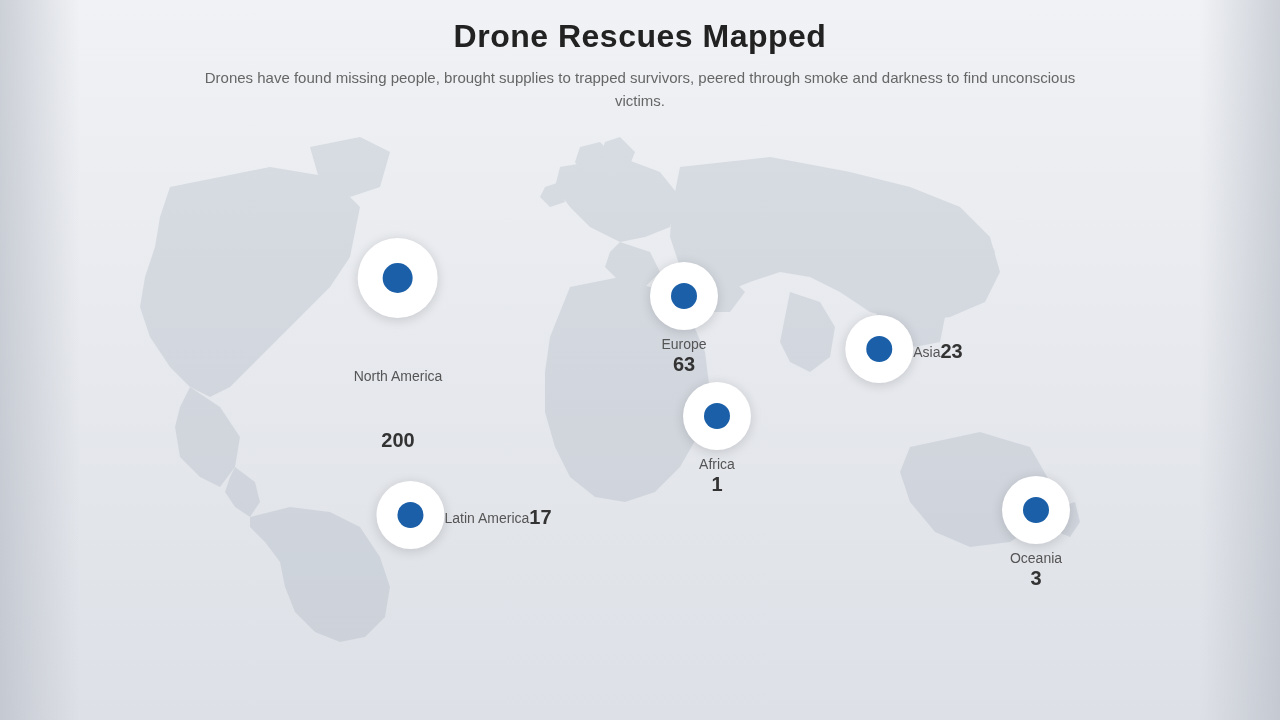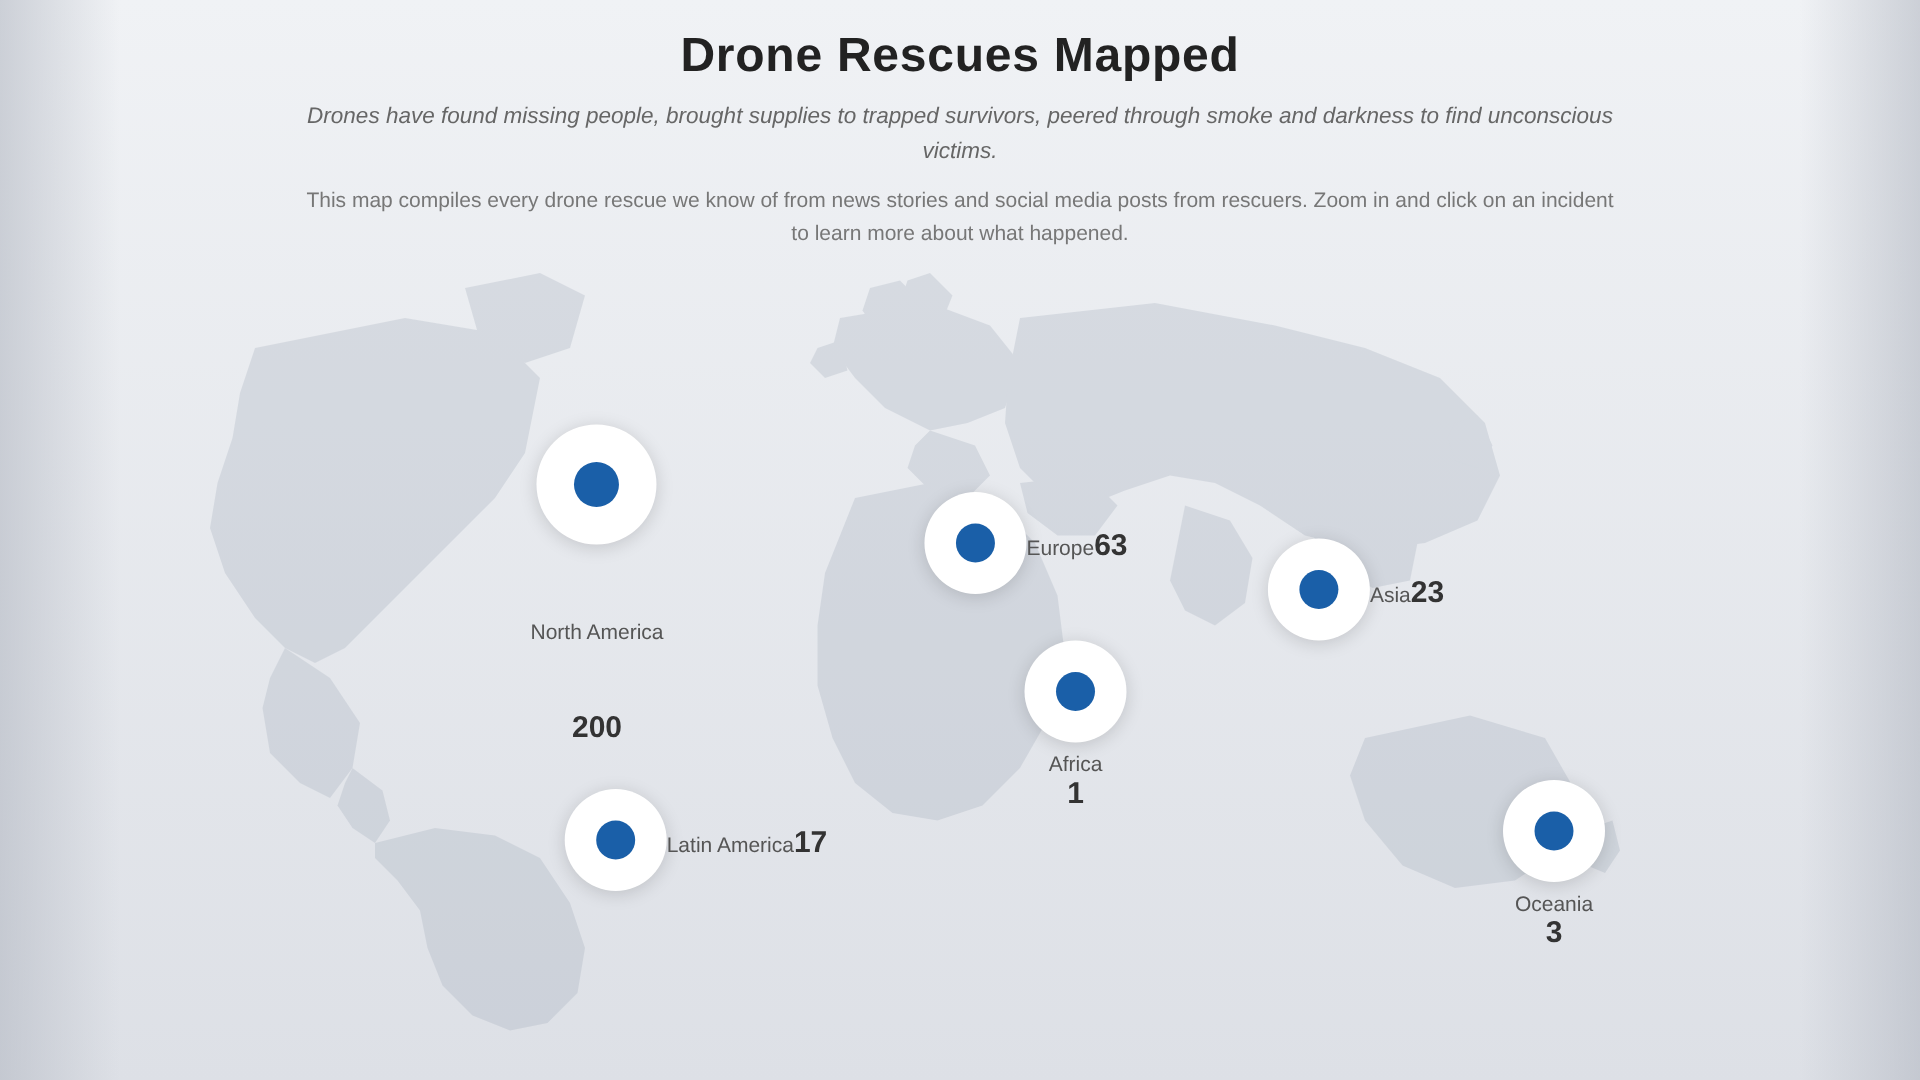--- a/index.html
+++ b/index.html
@@ -61,21 +61,20 @@
       font-family: Arial, sans-serif;
     }
 
     .subtitle {
       font-size: 15px;
       color: #666;
       line-height: 1.5;
       margin-bottom: 10px;
       font-family: Arial, sans-serif;
       font-weight: normal;
-      font-style: italic;
     }
 
     .description {
       font-size: 14px;
       color: #777;
       line-height: 1.6;
       font-family: Arial, sans-serif;
     }
 
     
@@ -157,21 +156,20 @@
       height: 68px;
     }
   </style>
 </head>
 <body>
 
 <div class="page-wrapper">
   <div class="header">
     <h1 class="main-title">Drone Rescues Mapped</h1>
     <p class="subtitle">Drones have found missing people, brought supplies to trapped survivors, peered through smoke and darkness to find unconscious victims.</p>
-    <p class="description">This map compiles every drone rescue we know of from news stories and social media posts from rescuers. Zoom in and click on an incident to learn more about what happened.</p>
   </div>
 
   <div class="map-container">
 
     <svg class="world-map-bg" viewBox="0 0 1100 520" xmlns="http://www.w3.org/2000/svg" fill="#9aa5b4">
 
       <path d="M80,60 L180,40 L240,50 L270,80 L260,130 L240,160 L220,180 L200,200 L180,220 L160,240 L140,260 L120,270 L100,260 L80,240 L60,210 L50,180 L55,150 L65,120 L70,90 Z"></path>
       <path d="M100,260 L130,280 L150,310 L145,340 L130,360 L110,350 L90,330 L85,300 L90,280 Z"></path>
 
       <path d="M220,20 L270,10 L300,25 L290,60 L260,70 L230,55 Z"></path>
@@ -213,21 +211,21 @@
     <span class="region-name">North America</span>
     <span class="region-count">200</span>
   </div>
         <div class="region-marker marker-medium" style="position: absolute; left: 34%; top: 75%; transform: translate(-50%, -50%); display: flex; flex-direction: row; align-items: center; cursor: pointer;">
     <div class="marker-circle">
       <div class="marker-dot"></div>
     </div>
     <span class="region-name">Latin America</span>
     <span class="region-count">17</span>
   </div>
-        <div class="region-marker marker-medium" style="position: absolute; left: 54%; top: 37%; transform: translate(-50%, -50%); display: flex; flex-direction: row; align-items: center; cursor: pointer;">
+        <div class="region-marker marker-medium" style="position: absolute; left: 54%; top: 37%; transform: translate(-50%, -50%); display: flex; flex-direction: column; align-items: center; cursor: pointer;">
     <div class="marker-circle">
       <div class="marker-dot"></div>
     </div>
     <span class="region-name">Europe</span>
     <span class="region-count">63</span>
   </div>
         <div class="region-marker marker-medium" style="position: absolute; left: 57%; top: 60%; transform: translate(-50%, -50%); display: flex; flex-direction: column; align-items: center; cursor: pointer;">
     <div class="marker-circle">
       <div class="marker-dot"></div>
     </div>

